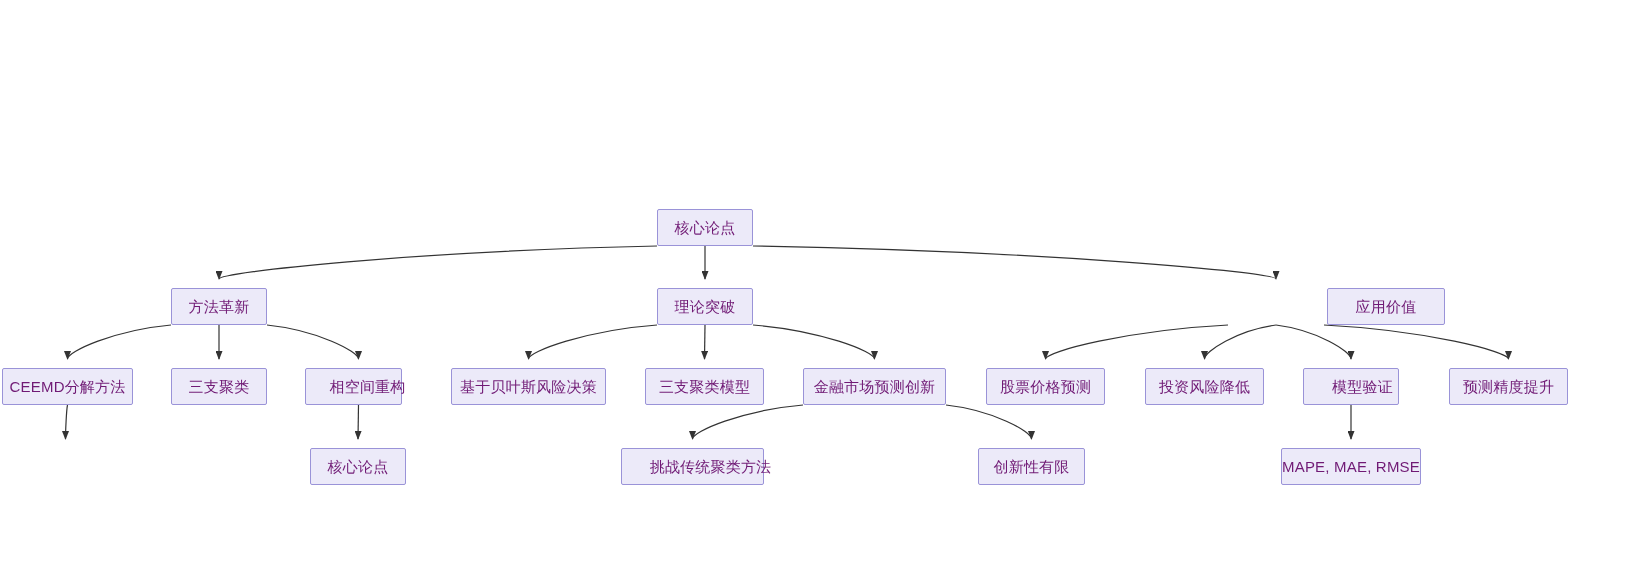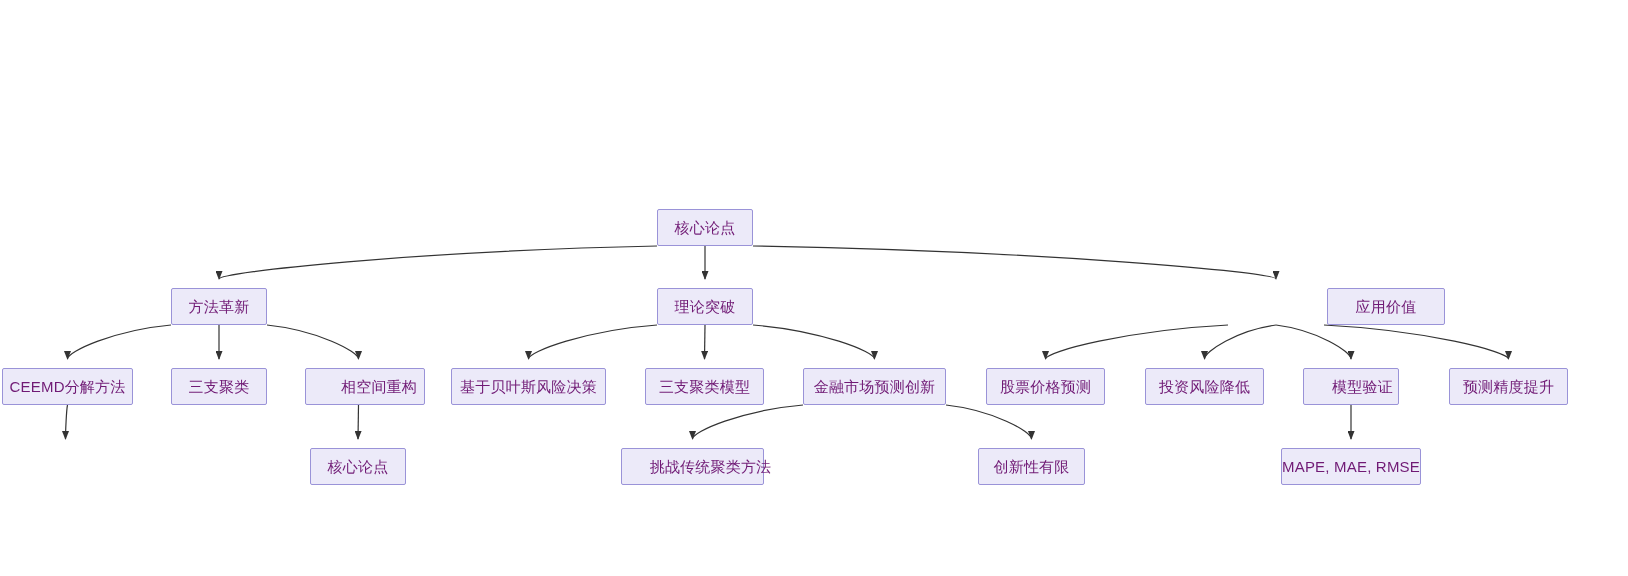--- a/index.html
+++ b/index.html
@@ -97,21 +97,21 @@
       </div>
       <div class="node" style="left: 1285px; top: 288px; width: 118px; height: 37px; margin-left: 42px;">
         <span class="node-label">应用价值</span>
       </div>
       <div class="node" style="left: 2px; top: 368px; width: 131px; height: 37px;">
         <span class="node-label">CEEMD分解方法</span>
       </div>
       <div class="node" style="left: 171px; top: 368px; width: 96px; height: 37px;">
         <span class="node-label">三支聚类</span>
       </div>
-      <div class="node" style="left: 305px; top: 368px; width: 120px; height: 37px; padding-left: 28px;">
+      <div class="node" style="left: 305px; top: 368px; width: 97px; height: 37px; padding-left: 28px;">
         <span class="node-label">相空间重构</span>
       </div>
       <div class="node" style="left: 451px; top: 368px; width: 155px; height: 37px;">
         <span class="node-label">基于贝叶斯风险决策</span>
       </div>
       <div class="node" style="left: 645px; top: 368px; width: 119px; height: 37px;">
         <span class="node-label">三支聚类模型</span>
       </div>
       <div class="node" style="left: 803px; top: 368px; width: 143px; height: 37px;">
         <span class="node-label">金融市场预测创新</span>

